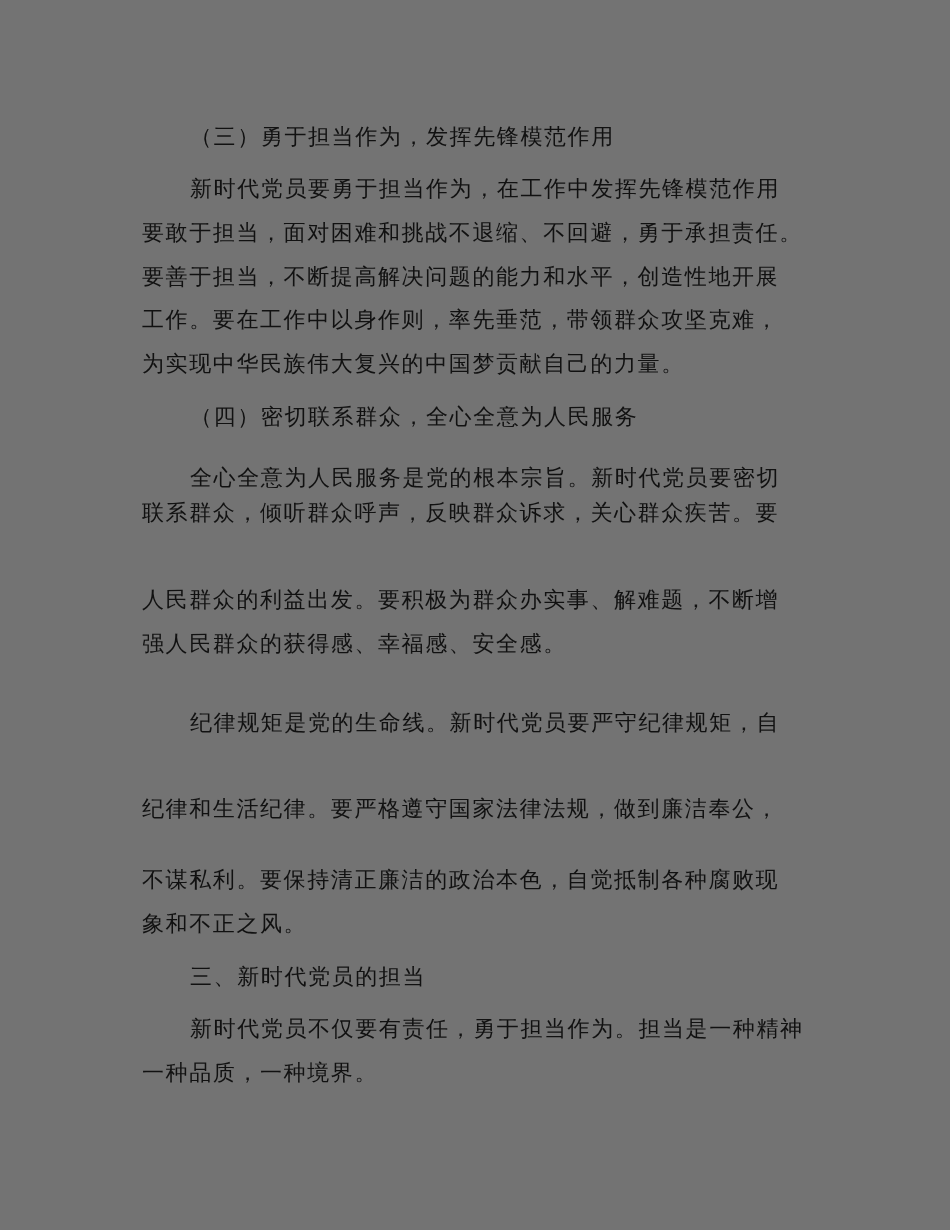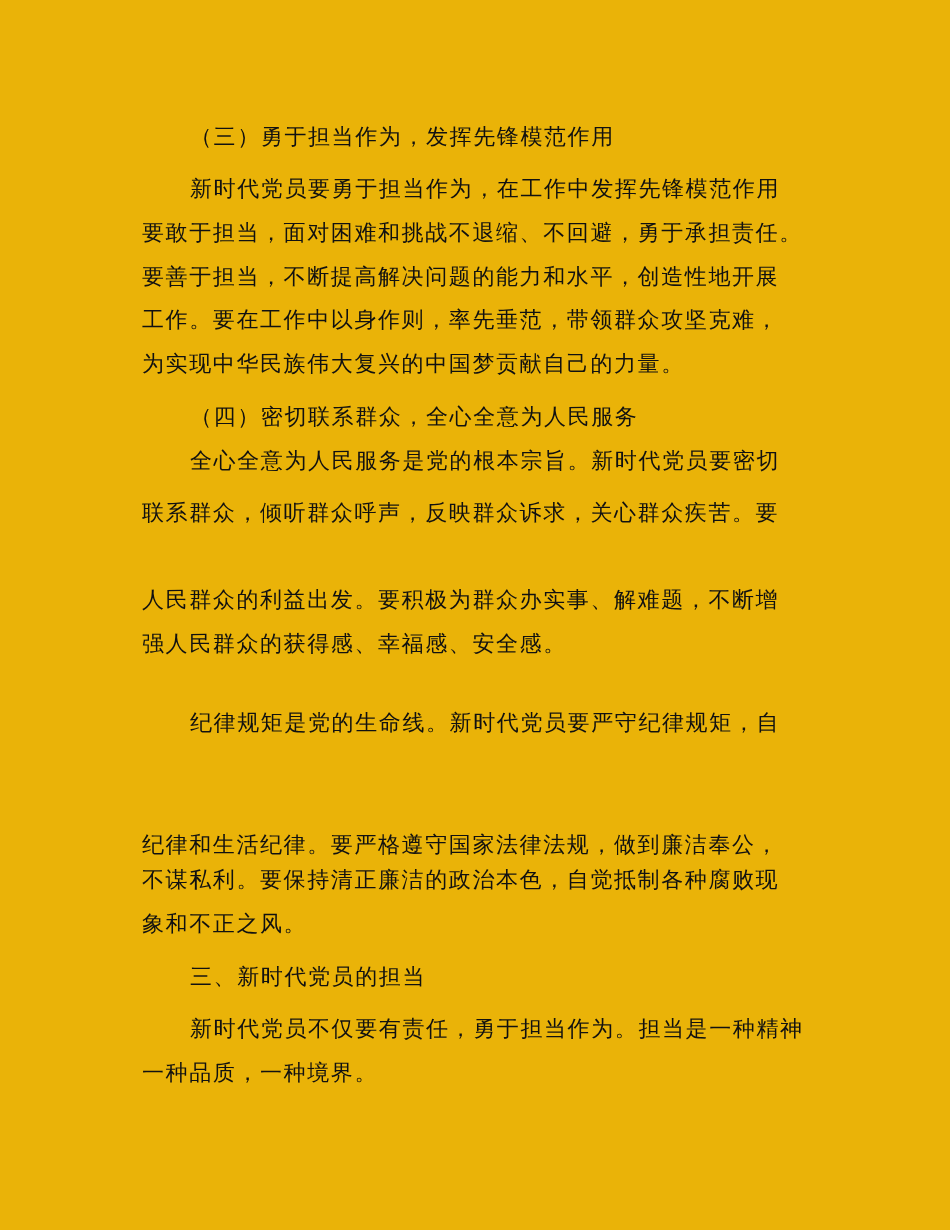--- a/index.html
+++ b/index.html
@@ -14,21 +14,21 @@
     overflow: hidden;
     font-family: "DejaVu Sans", "Liberation Sans", sans-serif;
     color: #111111;
   }
   .page {
     position: absolute;
     left: 0;
     top: 0;
     width: 950px;
     height: 1230px;
-    background: #eab308;
+    background: #737373;
   }
   .line {
     position: absolute;
     left: 142px;
     height: 30px;
     font-size: 22px;
     line-height: 30px;
     white-space: nowrap;
     letter-spacing: 1.6px;
   }
@@ -40,27 +40,27 @@
 <div class="page">
 
   <div class="line indent" style="top:122px">（三）勇于担当作为，发挥先锋模范作用</div>
   <div class="line indent" style="top:174px">新时代党员要勇于担当作为，在工作中发挥先锋模范作用</div>
   <div class="line" style="top:218px">要敢于担当，面对困难和挑战不退缩、不回避，勇于承担责任。</div>
   <div class="line" style="top:262px">要善于担当，不断提高解决问题的能力和水平，创造性地开展</div>
   <div class="line" style="top:305px">工作。要在工作中以身作则，率先垂范，带领群众攻坚克难，</div>
   <div class="line indent" style="top:402px">（四）密切联系群众，全心全意为人民服务</div>
 
   <div class="line" style="top:349px">为实现中华民族伟大复兴的中国梦贡献自己的力量。</div>
-  <div class="line indent" style="top:446px">全心全意为人民服务是党的根本宗旨。新时代党员要密切</div>
+  <div class="line indent" style="top:463px">全心全意为人民服务是党的根本宗旨。新时代党员要密切</div>
   <div class="line" style="top:498px">联系群众，倾听群众呼声，反映群众诉求，关心群众疾苦。要</div>
   <div class="line" style="top:585px">人民群众的利益出发。要积极为群众办实事、解难题，不断增</div>
   <div class="line" style="top:629px">强人民群众的获得感、幸福感、安全感。</div>
 
   <div class="line indent" style="top:708px">纪律规矩是党的生命线。新时代党员要严守纪律规矩，自</div>
-  <div class="line" style="top:830px">纪律和生活纪律。要严格遵守国家法律法规，做到廉洁奉公，</div>
+  <div class="line" style="top:794px">纪律和生活纪律。要严格遵守国家法律法规，做到廉洁奉公，</div>
   <div class="line" style="top:865px">不谋私利。要保持清正廉洁的政治本色，自觉抵制各种腐败现</div>
   <div class="line indent" style="top:962px">三、新时代党员的担当</div>
 
   <div class="line" style="top:909px">象和不正之风。</div>
   <div class="line indent" style="top:1014px">新时代党员不仅要有责任，勇于担当作为。担当是一种精神</div>
   <div class="line" style="top:1058px">一种品质，一种境界。</div>
 
 </div>
 
 </body></html>

